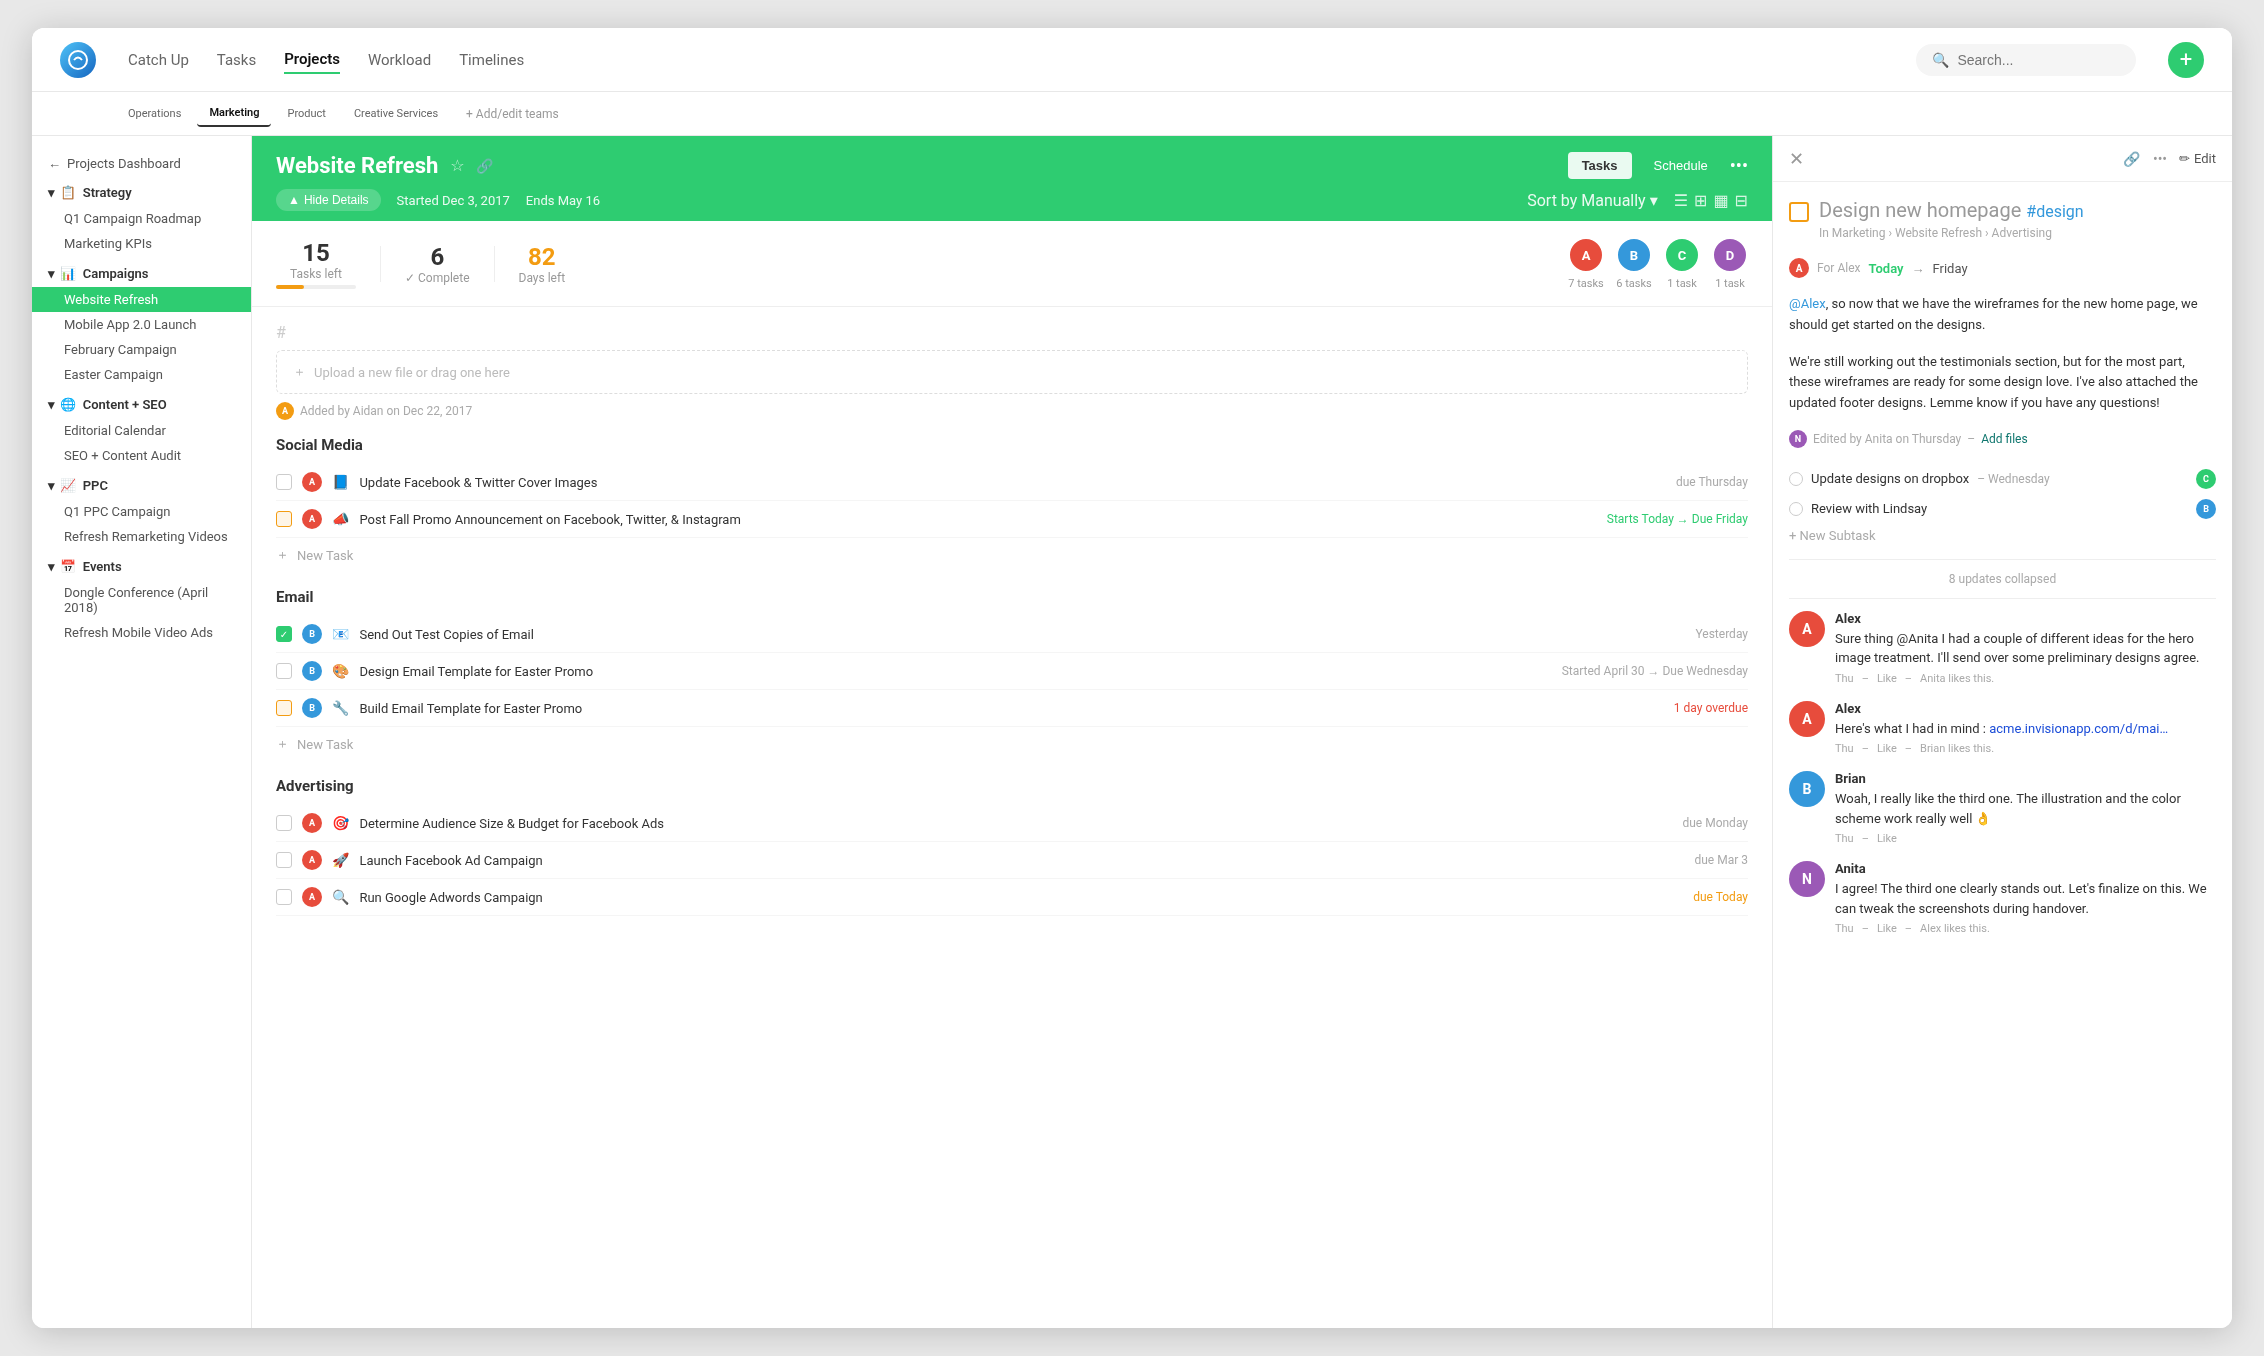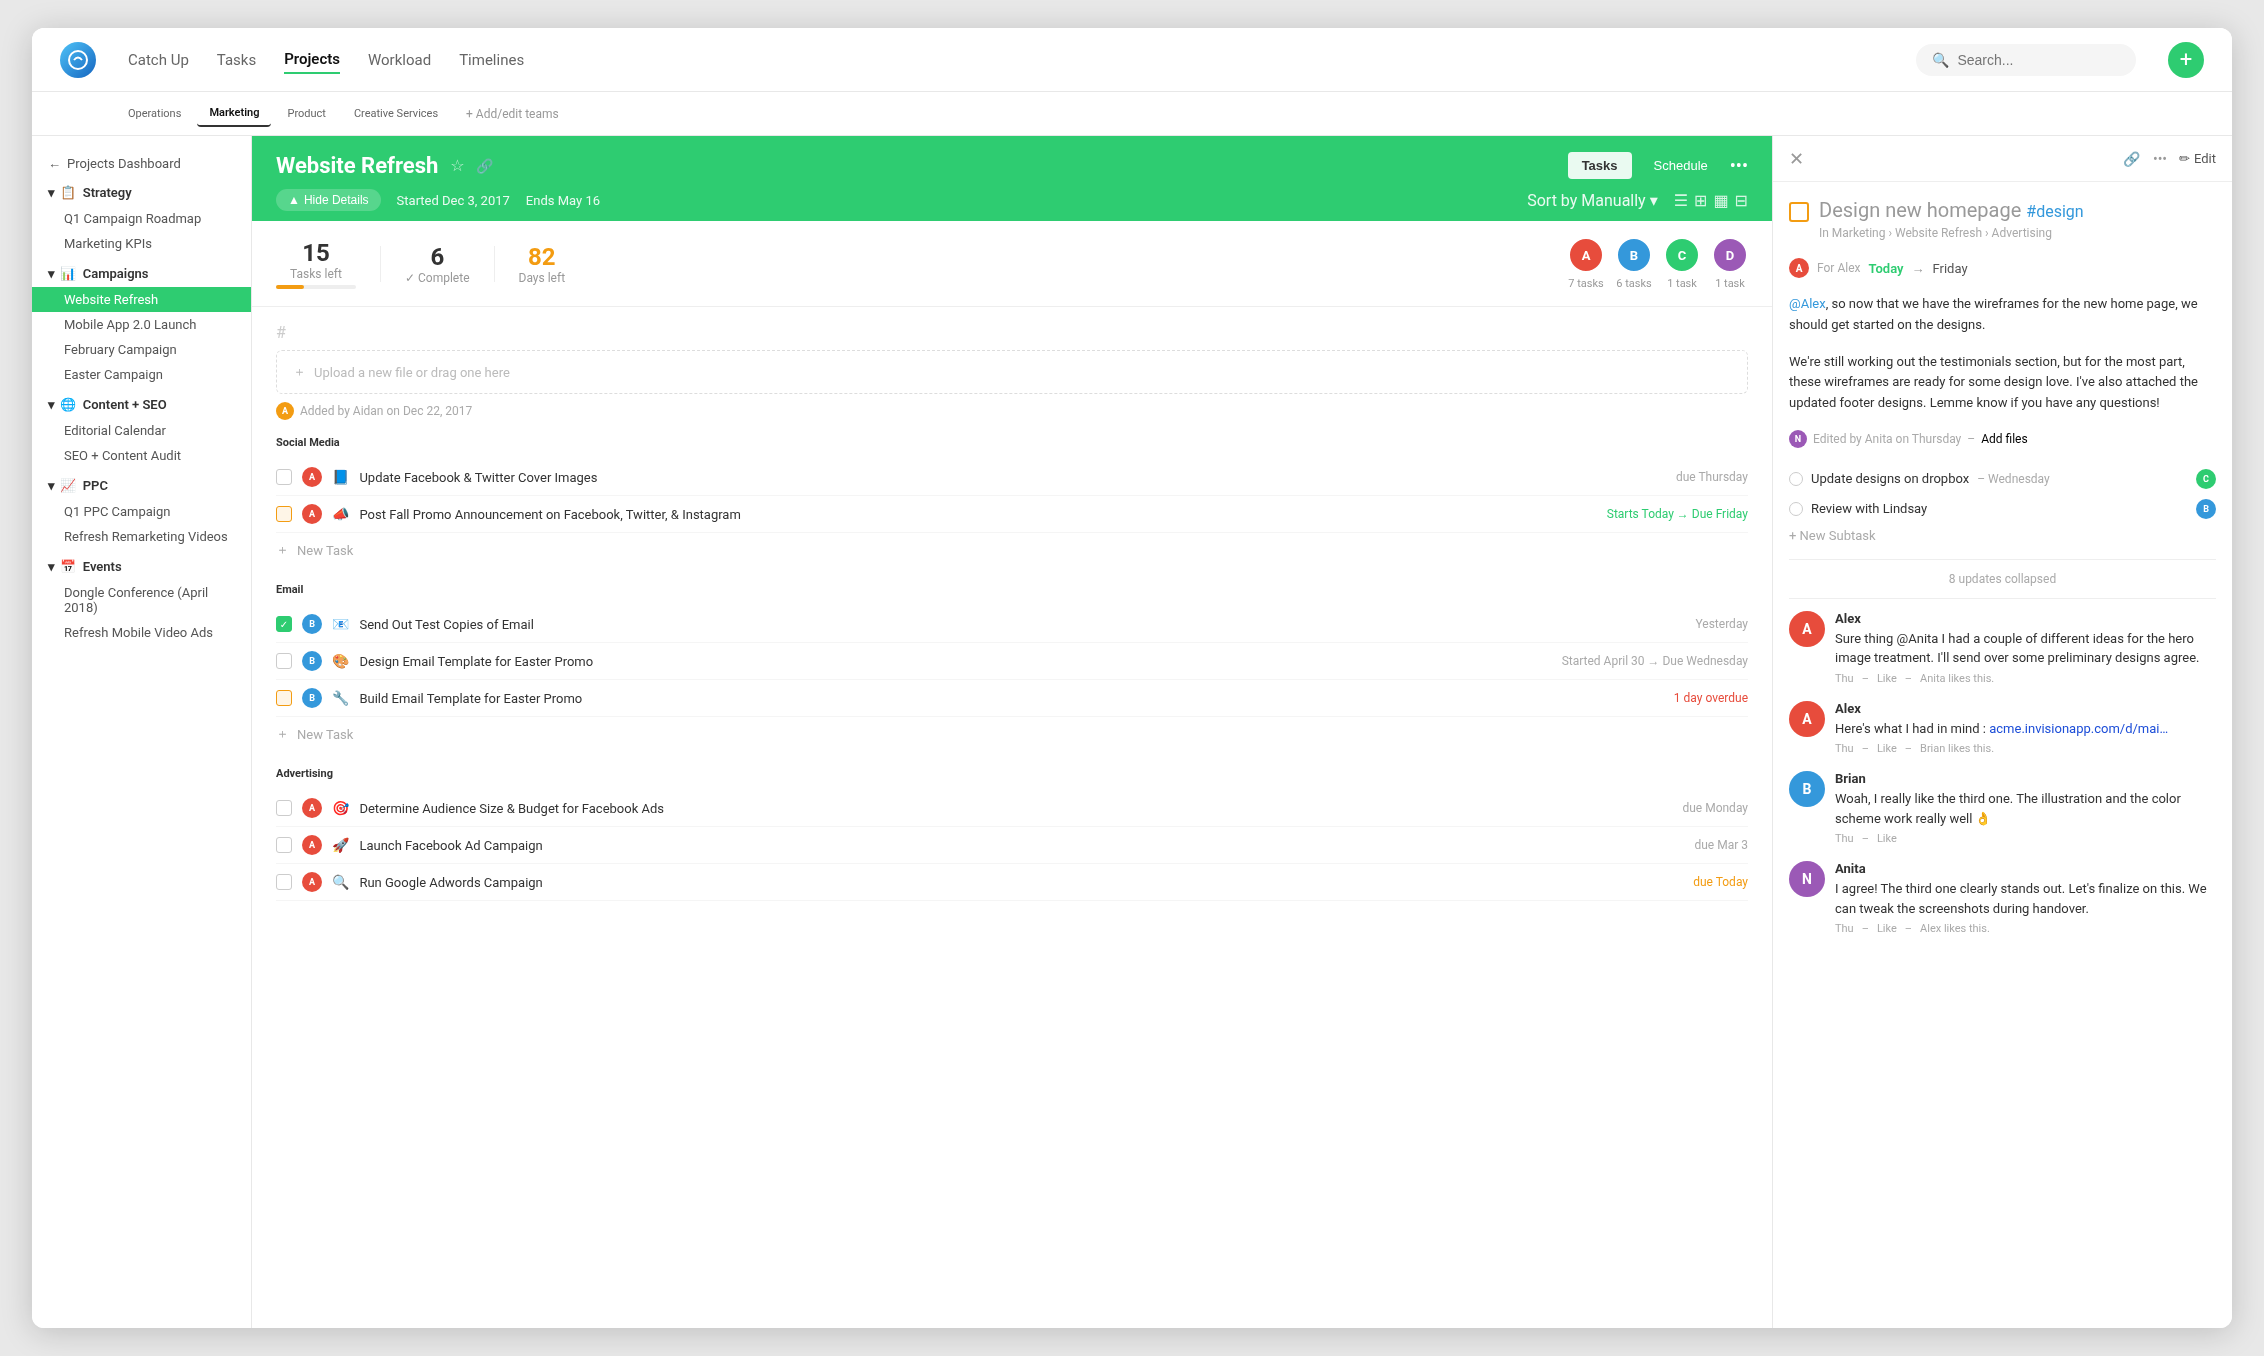--- a/index.html
+++ b/index.html
@@ -344,21 +344,21 @@
       margin-bottom: 8px;
     }
     .added-by {
       font-size: 12px;
       color: #aaa;
       display: flex;
       align-items: center;
       gap: 6px;
     }
     .section-title {
-      font-size: 11px;
+      font-size: 15px;
       font-weight: 700;
       color: #333;
       margin: 16px 0 10px;
     }
     .task-row {
       display: flex;
       align-items: center;
       gap: 10px;
       padding: 8px 0;
       border-bottom: 1px solid #f5f5f5;
@@ -494,21 +494,21 @@
     .mention { color: #3498db; }
     .edited-line {
       font-size: 12px;
       color: #aaa;
       display: flex;
       align-items: center;
       gap: 6px;
       margin-bottom: 16px;
     }
     .add-files-link {
-      color: #000000;
+      color: #0f766e;
       cursor: pointer;
     }
     .subtask-row {
       display: flex;
       align-items: center;
       gap: 8px;
       padding: 5px 0;
       font-size: 13px;
       color: #333;
     }

